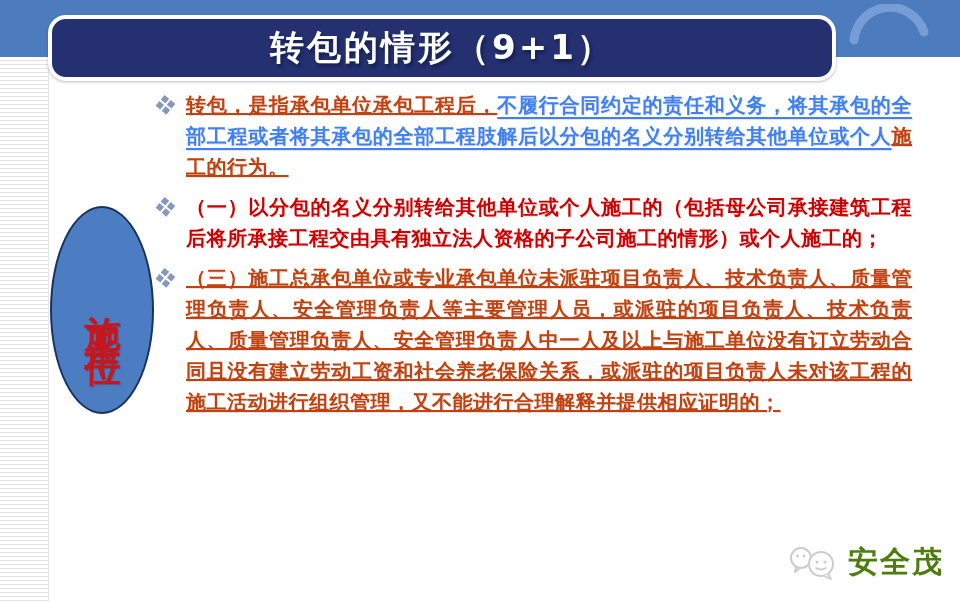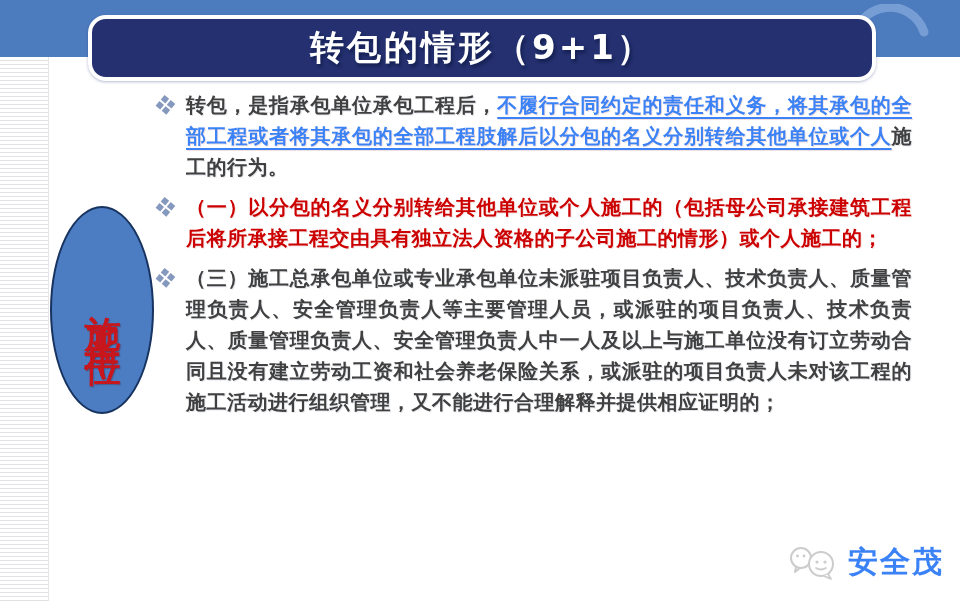--- a/index.html
+++ b/index.html
@@ -20,21 +20,20 @@
     background:repeating-linear-gradient(180deg,#ffffff 0 3px,#e2e2e6 3px 4px);
     border-right:1px solid #e6e6ea;
   }
   
   .titlebar{
     position:absolute; left:48px; top:15px; width:788px; height:66px;
     box-sizing:border-box; background:#24306f;
     border:4px solid #ffffff; border-radius:18px;
     display:flex; align-items:center; justify-content:center;
     box-shadow:0 1px 3px rgba(40,60,120,.35);
-    margin-left:40px;
   }
   .titlebar span{
     color:#ffffff; font-size:34px; font-weight:bold; letter-spacing:3px;
     text-shadow:2px 3px 3px rgba(10,20,60,.55);
   }
   
   .ellipse{
     position:absolute; left:50px; top:206px; width:104px; height:208px;
     box-sizing:border-box; background:#4c7cc2; border:2px solid #17335f;
     border-radius:50%;
@@ -55,35 +54,35 @@
     position:absolute; left:6px; top:8px; width:15px; height:15px;
     display:grid; grid-template-columns:6px 6px; grid-template-rows:6px 6px;
     gap:2px; transform:rotate(40deg);
   }
   .bullet .dia i{display:block; background:#8598bd;}
   .ptext{
     flex:1; font-size:20px; line-height:31px; font-weight:bold;
     color:#1f3864; text-align:justify; letter-spacing:0.5px;
     text-shadow:1px 1px 0 rgba(31,56,100,.12);
   }
-  .seg-blue{color:#404040;}
+  .seg-blue{color:#c2410c;text-decoration:underline;}
   .seg-red{color:#cc0000; text-shadow:1px 1px 0 rgba(150,0,0,.12);}
   .seg-red-underline{
     color:#3b82f6; text-shadow:1px 1px 0 rgba(150,0,0,.12);
     text-decoration:underline; text-decoration-thickness:2px; text-underline-offset:5px;
   }
   
   .watermark{
     position:absolute; right:16px; bottom:18px;
     display:flex; align-items:center; gap:8px;
     color:#c9c9c9;
   }
   .watermark .wm-text{
     font-size:30px; font-weight:bold; letter-spacing:2px;
-    color:#3b82f6; text-shadow:0 0 1px #ffffff;
+    color:#4d7c0f; text-shadow:0 0 1px #ffffff;
   }
 </style>
 </head>
 <body>
 
 <div class="slide">
 
   <div class="top-band">
     <svg class="arc-svg" viewBox="0 0 96 48">
       <path d="M 8 36 A 36 36 0 0 1 78 28" fill="none" stroke="#7fa3d9" stroke-width="9" stroke-linecap="round" opacity="0.85"></path>

